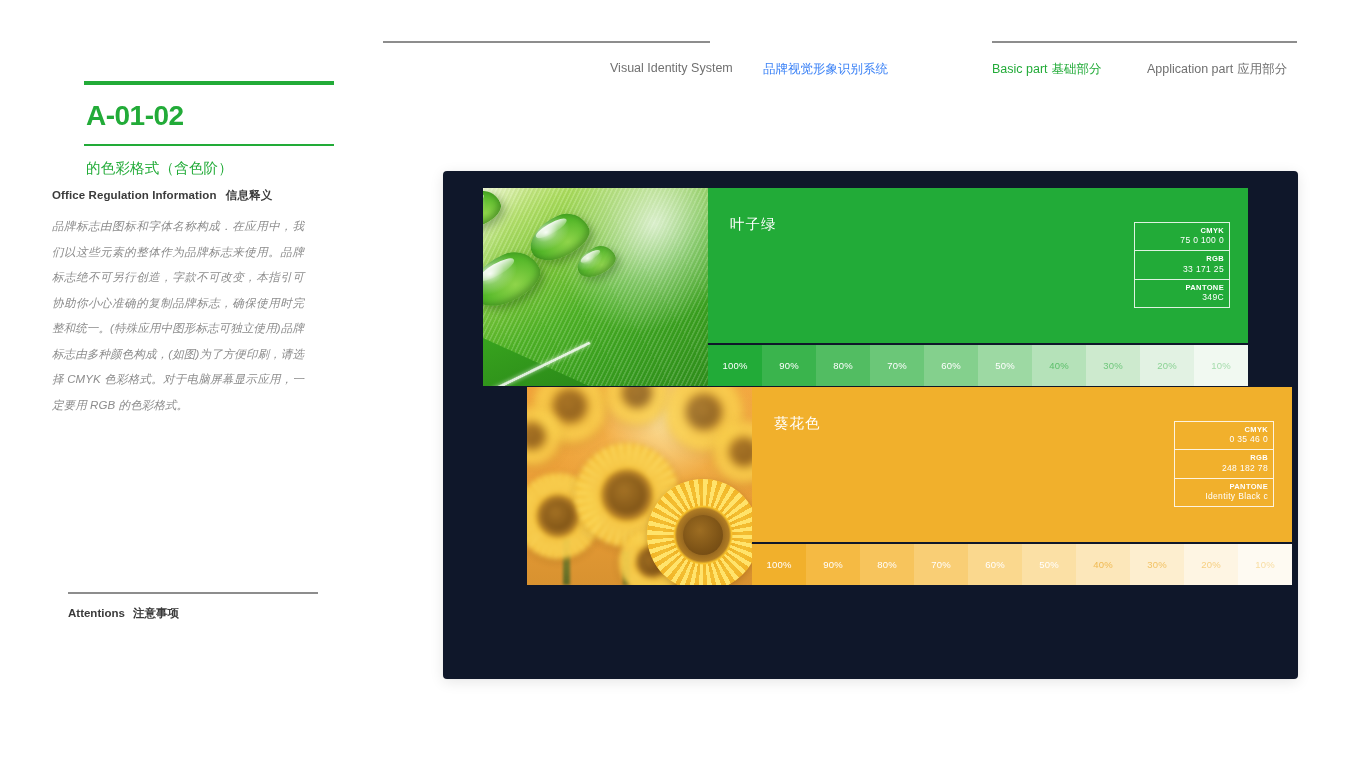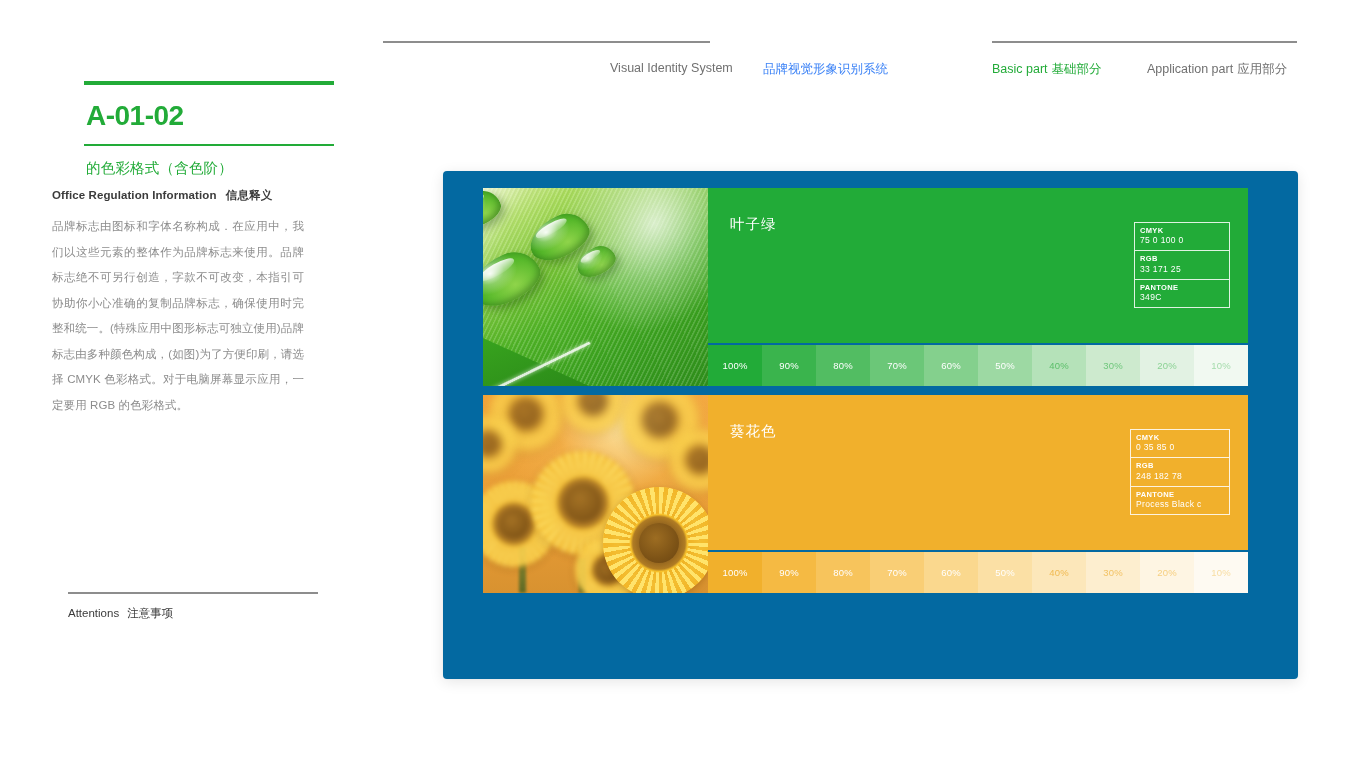--- a/index.html
+++ b/index.html
@@ -62,38 +62,39 @@
     font-weight: 600;
     margin-bottom: 11px;
     letter-spacing: 0.1px;
   }
   .info-body {
     font-size: 11.5px;
     color: #8c8c8c;
     line-height: 25.5px;
     text-align: justify;
     letter-spacing: 0.1px;
+    font-style: italic;
   }
 
   .attentions-block {
     position: absolute;
     left: 68px;
     top: 592px;
     width: 250px;
   }
   .rule-gray {
     height: 1.5px;
     background: #8d8d8d;
     width: 250px;
     margin-bottom: 12px;
   }
   .attentions-heading {
     font-size: 11.5px;
     color: #3b3b3b;
-    font-weight: 400;
+    font-weight: 700;
     margin-bottom: 7px;
   }
   .attentions-body {
     font-size: 11.5px;
     color: #8c8c8c;
     line-height: 25.5px;
     letter-spacing: 0.1px;
   }
 
   
@@ -121,34 +122,35 @@
   .hdr-item.app    { left: 764px; color: #707070; }
   .hdr-item .cn { margin-left: 4px; }
 
   
   .card {
     position: absolute;
     left: 443px;
     top: 171px;
     width: 855px;
     height: 508px;
-    background: #0369a1;
+    background: #0f172a;
     border-radius: 4px;
     box-shadow: 0 3px 14px rgba(0,0,0,0.10), 0 0 0 1px rgba(0,0,0,0.012);
+    text-align: right;
   }
 
   .swatch-row {
     position: absolute;
     left: 40px;
     width: 765px;
     height: 198px;
     display: flex;
   }
   .swatch-row.row-green  { top: 17px; }
-  .swatch-row.row-yellow { top: 224px; }
+  .swatch-row.row-yellow { top: 216px; margin-left: 44px; }
 
   .photo {
     width: 225px;
     height: 198px;
     flex: 0 0 225px;
     position: relative;
     overflow: hidden;
   }
 
   
@@ -455,29 +457,29 @@
       <div class="sun blur s4"></div>
       <div class="sun s3"></div>
     </div>
 
     <div class="color-block">
       <div class="color-main" style="background:#f1b02c;">
         <div class="color-name">葵花色</div>
         <div class="spec-box" style="width:98px;">
           <div class="spec-row">
             <div class="spec-label">CMYK</div>
-            <div class="spec-value">0 35 85 0</div>
+            <div class="spec-value">0 35 46 0</div>
           </div>
           <div class="spec-row">
             <div class="spec-label">RGB</div>
             <div class="spec-value">248 182 78</div>
           </div>
           <div class="spec-row">
             <div class="spec-label">PANTONE</div>
-            <div class="spec-value">Process Black c</div>
+            <div class="spec-value">Identity Black c</div>
           </div>
         </div>
       </div>
       <div class="tint-strip">
           <div class="tint" style="background: rgb(241, 176, 44); color: rgb(255, 255, 255);">100%</div>
           <div class="tint" style="background: rgb(245, 186, 67); color: rgb(255, 255, 255);">90%</div>
           <div class="tint" style="background: rgb(247, 196, 92); color: rgb(255, 255, 255);">80%</div>
           <div class="tint" style="background: rgb(249, 206, 117); color: rgb(255, 255, 255);">70%</div>
           <div class="tint" style="background: rgb(250, 216, 142); color: rgb(255, 255, 255);">60%</div>
           <div class="tint" style="background: rgb(251, 224, 165); color: rgb(255, 255, 255);">50%</div>

